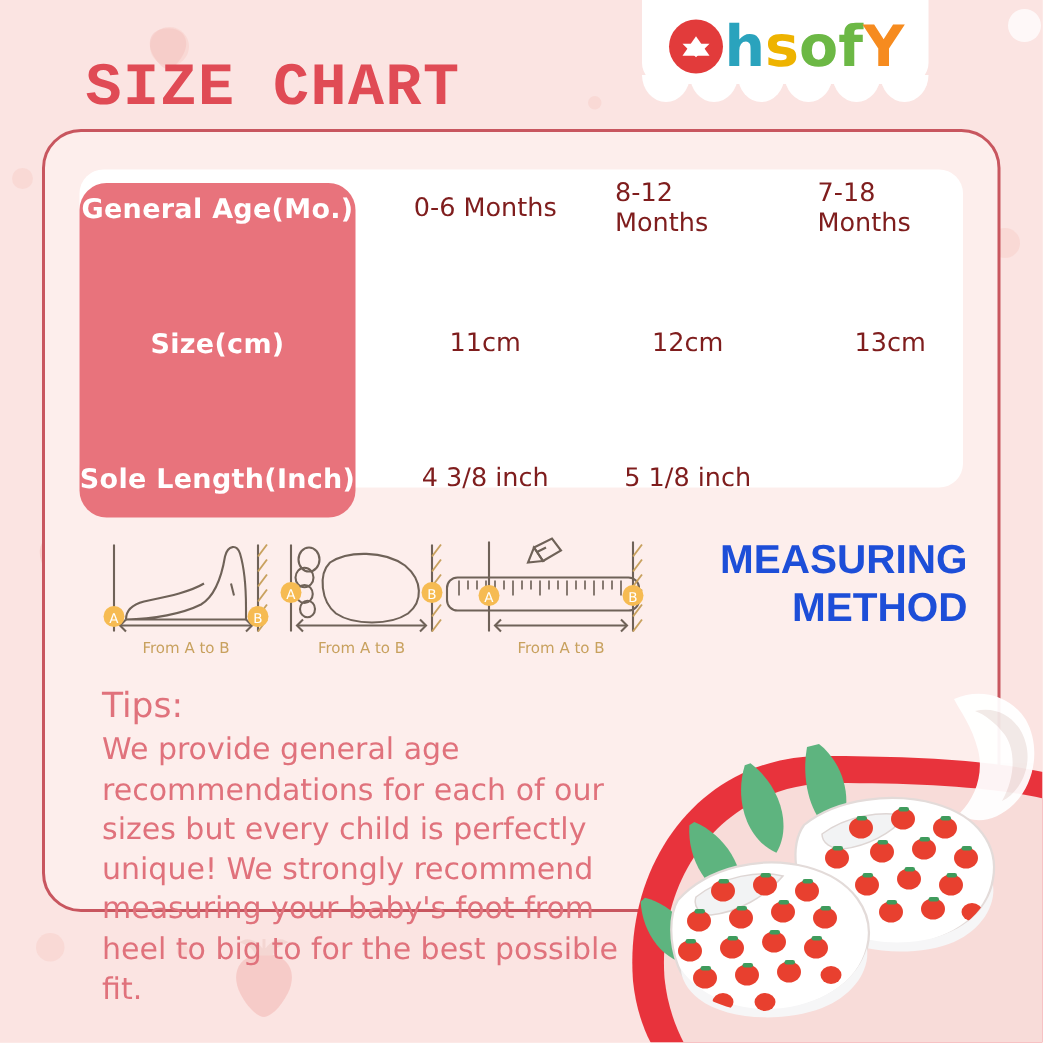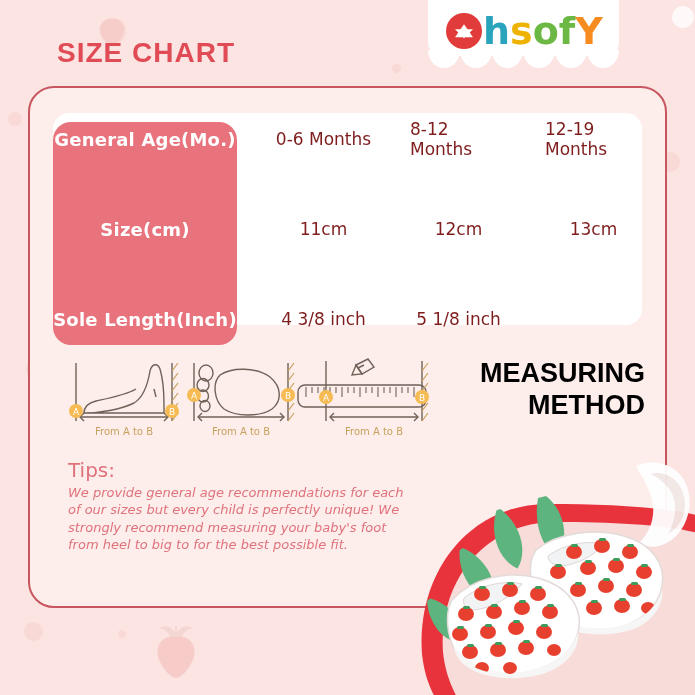--- a/index.html
+++ b/index.html
@@ -20,22 +20,22 @@
   .card{
     position:absolute;left:28px;top:86px;width:639px;height:522px;
     border:2px solid #c8565f;border-radius:26px;
     background:#fdeeec;
     box-sizing:border-box;
   }
 
   
   .title{
     position:absolute;left:57px;top:37px;
-    font-family:Liberation Sans, sans-serif;
-    font-weight:bold;font-size:28px;letter-spacing:1px;
+    font-family:Liberation Mono, monospace;
+    font-weight:bold;font-size:40px;letter-spacing:1px;
     color:#e04b55;
   }
 
   
   .logo-badge{
     position:absolute;left:428px;top:-18px;width:191px;height:74px;
     background:#ffffff;border-radius:14px;
   }
   .logo-scallop{
     position:absolute;left:428px;top:50px;width:191px;height:18px;
@@ -102,31 +102,31 @@
     letter-spacing:.2px;
   }
 
   
   .diagrams{position:absolute;left:62px;top:355px;width:370px;height:85px;}
   .measuring-title{
     position:absolute;left:430px;top:358px;width:215px;
     text-align:right;
     font-family:"Liberation Sans", sans-serif;
     font-weight:bold;font-size:27px;line-height:1.18;
-    color:#000000;
+    color:#1d4ed8;
   }
 
   
   .tips{
     position:absolute;left:68px;top:458px;width:350px;
     color:#e0727c;
     font-family:"DejaVu Sans", sans-serif;
   }
-  .tips-head{font-size:20px;margin-bottom:2px;}
-  .tips-body{font-size:13px;line-height:1.33;font-style:italic;}
+  .tips-head{font-size:23px;margin-bottom:2px;}
+  .tips-body{font-size:20px;line-height:1.33;}
 
   
   .photo{
     position:absolute;left:398px;top:440px;width:297px;height:255px;
     overflow:hidden;
   }
   .straw-big{
     position:absolute;left:-10px;top:4px;width:330px;height:300px;
   }
   .shoe-photo{position:absolute;left:0;top:0;width:297px;height:255px;}
@@ -181,21 +181,21 @@
   </div>
 
   <div class="table-wrap"></div>
   <div class="label-col"></div>
 
   <div class="tbl">
 
     <div class="cell lbl">General Age(Mo.)</div>
     <div class="cell">0-6 Months</div>
     <div class="cell">8-12 Months</div>
-    <div class="cell">12-19 Months</div>
+    <div class="cell">7-18 Months</div>
 
     <div class="cell lbl">Size(cm)</div>
     <div class="cell">11cm</div>
     <div class="cell">12cm</div>
     <div class="cell">13cm</div>
 
     <div class="cell lbl">Sole Length(Inch)</div>
     <div class="cell">4 3/8 inch</div>
     <div class="cell">5 1/8 inch</div>
   </div>

